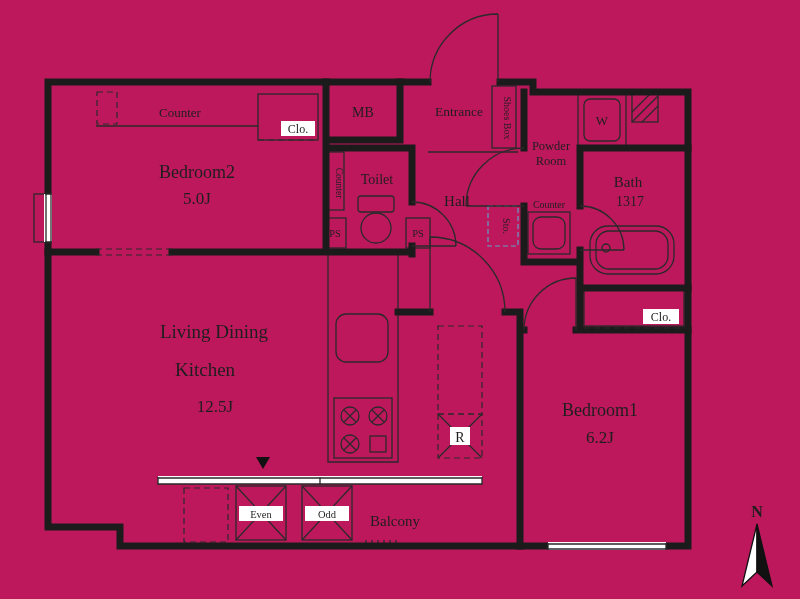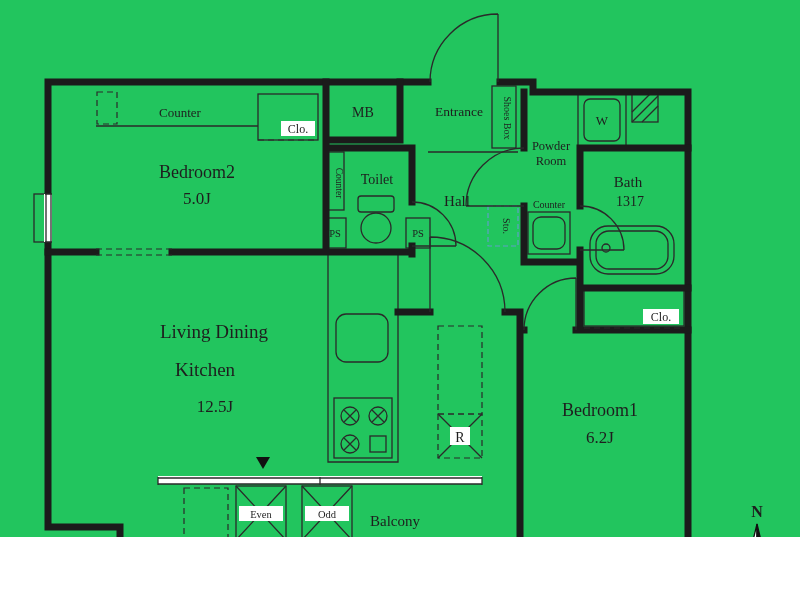--- a/index.html
+++ b/index.html
@@ -1,16 +1,16 @@
 <!DOCTYPE html>
 <html><head>
 <meta charset="utf-8">
 <style>
   html,body{margin:0;padding:0;background:#ffffff;}
-  .stage{position:relative;width:800px;height:537px;background:#22c55e;overflow:hidden;
+  .stage{position:relative;width:800px;height:599px;background:#be185d;overflow:hidden;
          font-family:"Liberation Serif","DejaVu Serif",serif;}
   svg{display:block;}
   text{fill:#1e1e1e;font-family:"Liberation Serif","DejaVu Serif",serif;}
   .lbl{text-anchor:middle;}
   .thin{stroke:#2a2a2a;stroke-width:1.3;fill:none;}
   .dash{stroke:#2a2a2a;stroke-width:1.2;fill:none;stroke-dasharray:6 4;}
   .bdash{stroke:#5f9fc6;stroke-width:1.2;fill:none;stroke-dasharray:5 3;}
 </style>
 </head>
 <body>

